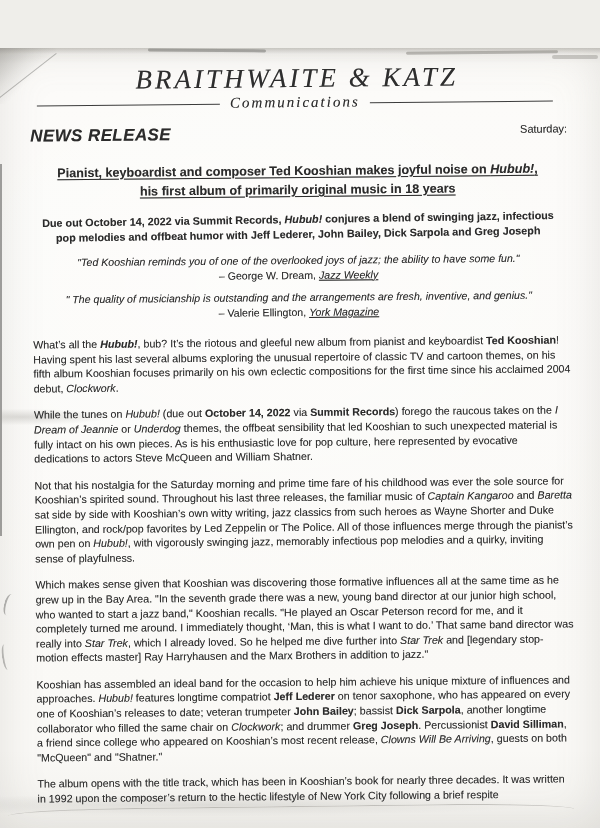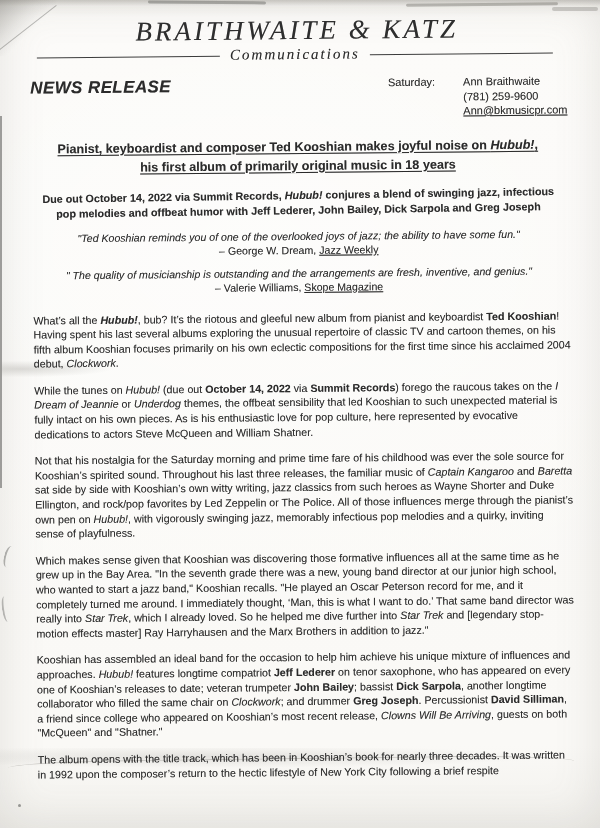--- a/index.html
+++ b/index.html
@@ -11,20 +11,21 @@
     background: #efeeea;
     font-family: "Liberation Sans", sans-serif;
   }
   .paper {
     position: absolute;
     inset: 0;
     background:
       radial-gradient(ellipse 900px 600px at 42% 30%, rgba(255,255,255,0.55), rgba(255,255,255,0) 70%),
       linear-gradient(180deg, #eceae5 0%, #fbfaf7 2%, #faf9f6 90%, #f2f1ed 100%);
     box-shadow: inset 0 0 46px rgba(110,108,100,0.16);
+    margin-top: 48px;
   }
   .artifact { position: absolute; pointer-events: none; }
   .top-band { left:0; top:0; width:100%; height:6px;
     background: linear-gradient(180deg, rgba(125,123,116,0.30), rgba(125,123,116,0)); }
   .top-smudge-a { left:148px; top:1px; width:118px; height:3px; background:#6d6d6a; opacity:.5; border-radius:2px; transform:rotate(.4deg); }
   .top-smudge-b { left:406px; top:3px; width:152px; height:3px; background:#77756f; opacity:.45; border-radius:2px; transform:rotate(-.6deg); }
   .top-right-smudge { left:552px; top:7px; width:46px; height:4px; background:#8a8881; opacity:.4; border-radius:2px; }
   .corner-fold { left:0; top:0; width:56px; height:56px;
     background: linear-gradient(135deg, rgba(118,116,110,0.42) 0%, rgba(118,116,110,0.12) 35%, rgba(118,116,110,0) 55%); }
   .fold-crease { left:-8px; top:27px; width:72px; height:1px; background:rgba(90,90,88,0.4); transform:rotate(-38deg); }
@@ -96,21 +97,21 @@
   }
   .quote { margin-top: 11px; text-align: center; font-size: 10.6px; line-height: 14.5px; }
   .quote + .quote { margin-top: 8px; }
   .quote-text { font-style: italic; }
 
   .body-text { margin: 16px 28px 0 34px; font-size: 10.7px; line-height: 14.6px; }
   .body-text p { margin: 0 0 12px 0; }
 
   .b { font-weight: 700; }
   .i { font-style: italic; }
-  .u { text-decoration: underline; }
+  .u { text-decoration: underline; font-style: italic; }
 </style>
 </head>
 <body>
 
 <div class="paper">
 
   <div>
     <div class="artifact top-band"></div>
     <div class="artifact top-smudge-a"></div>
     <div class="artifact top-smudge-b"></div>
@@ -132,41 +133,36 @@
       <div class="brand">BRAITHWAITE &amp; KATZ</div>
       <div class="division-row">
         <span class="rule"></span>
         <span class="division">Communications</span>
         <span class="rule"></span>
       </div>
       <div class="header-row">
         <div class="news-release">NEWS RELEASE</div>
         <div class="contact-block">
           <div class="contact-label">Saturday:</div>
-          <div class="contact-details">
-            <div>Ann Braithwaite</div>
-            <div>(781) 259-9600</div>
-            <div class="contact-email">Ann@bkmusicpr.com</div>
-          </div>
         </div>
       </div>
     </header>
 
     <div class="headline"><span>Pianist, keyboardist and composer Ted Kooshian makes joyful noise on </span><span class="i">Hubub!</span><span>,</span><br><span>his first album of primarily original music in 18 years</span></div>
 
     <div class="subheadline"><span>Due out October 14, 2022 via Summit Records, </span><span class="i">Hubub!</span><span> conjures a blend of swinging jazz, infectious</span><br><span>pop melodies and offbeat humor with Jeff Lederer, John Bailey, Dick Sarpola and Greg Joseph</span></div>
 
     <div class="quote">
       <div class="quote-text"><span class="i">"Ted Kooshian reminds you of one of the overlooked joys of jazz; the ability to have some fun."</span></div>
       <div class="quote-attr"><span>– George W. Dream, </span><span class="u">Jazz Weekly</span></div>
     </div>
 
     <div class="quote">
       <div class="quote-text"><span class="i">" The quality of musicianship is outstanding and the arrangements are fresh, inventive, and genius."</span></div>
-      <div class="quote-attr"><span>– Valerie Williams, </span><span class="u">Skope Magazine</span></div>
+      <div class="quote-attr"><span>– Valerie Ellington, </span><span class="u">York Magazine</span></div>
     </div>
 
     <div class="body-text">
       <p><span>What’s all the </span><span class="b i">Hubub!</span><span>, bub? It’s the riotous and gleeful new album from pianist and keyboardist </span><span class="b">Ted Kooshian</span><span>! Having spent his last several albums exploring the unusual repertoire of classic TV and cartoon themes, on his fifth album Kooshian focuses primarily on his own eclectic compositions for the first time since his acclaimed 2004 debut, </span><span class="i">Clockwork</span><span>.</span></p>
       <p><span>While the tunes on </span><span class="i">Hubub!</span><span> (due out </span><span class="b">October 14, 2022</span><span> via </span><span class="b">Summit Records</span><span>) forego the raucous takes on the </span><span class="i">I Dream of Jeannie</span><span> or </span><span class="i">Underdog</span><span> themes, the offbeat sensibility that led Kooshian to such unexpected material is fully intact on his own pieces. As is his enthusiastic love for pop culture, here represented by evocative dedications to actors Steve McQueen and William Shatner.</span></p>
       <p><span>Not that his nostalgia for the Saturday morning and prime time fare of his childhood was ever the sole source for Kooshian’s spirited sound. Throughout his last three releases, the familiar music of </span><span class="i">Captain Kangaroo</span><span> and </span><span class="i">Baretta</span><span> sat side by side with Kooshian’s own witty writing, jazz classics from such heroes as Wayne Shorter and Duke Ellington, and rock/pop favorites by Led Zeppelin or The Police. All of those influences merge through the pianist’s own pen on </span><span class="i">Hubub!</span><span>, with vigorously swinging jazz, memorably infectious pop melodies and a quirky, inviting sense of playfulness.</span></p>
       <p><span>Which makes sense given that Kooshian was discovering those formative influences all at the same time as he grew up in the Bay Area. "In the seventh grade there was a new, young band director at our junior high school, who wanted to start a jazz band," Kooshian recalls. "He played an Oscar Peterson record for me, and it completely turned me around. I immediately thought, ‘Man, this is what I want to do.’ That same band director was really into </span><span class="i">Star Trek</span><span>, which I already loved. So he helped me dive further into </span><span class="i">Star Trek</span><span> and [legendary stop-motion effects master] Ray Harryhausen and the Marx Brothers in addition to jazz."</span></p>
       <p><span>Kooshian has assembled an ideal band for the occasion to help him achieve his unique mixture of influences and approaches. </span><span class="i">Hubub!</span><span> features longtime compatriot </span><span class="b">Jeff Lederer</span><span> on tenor saxophone, who has appeared on every one of Kooshian’s releases to date; veteran trumpeter </span><span class="b">John Bailey</span><span>; bassist </span><span class="b">Dick Sarpola</span><span>, another longtime collaborator who filled the same chair on </span><span class="i">Clockwork</span><span>; and drummer </span><span class="b">Greg Joseph</span><span>. Percussionist </span><span class="b">David Silliman</span><span>, a friend since college who appeared on Kooshian’s most recent release, </span><span class="i">Clowns Will Be Arriving</span><span>, guests on both "McQueen" and "Shatner."</span></p>
       <p><span>The album opens with the title track, which has been in Kooshian’s book for nearly three decades. It was written in 1992 upon the composer’s return to the hectic lifestyle of New York City following a brief respite</span></p>
     </div>

